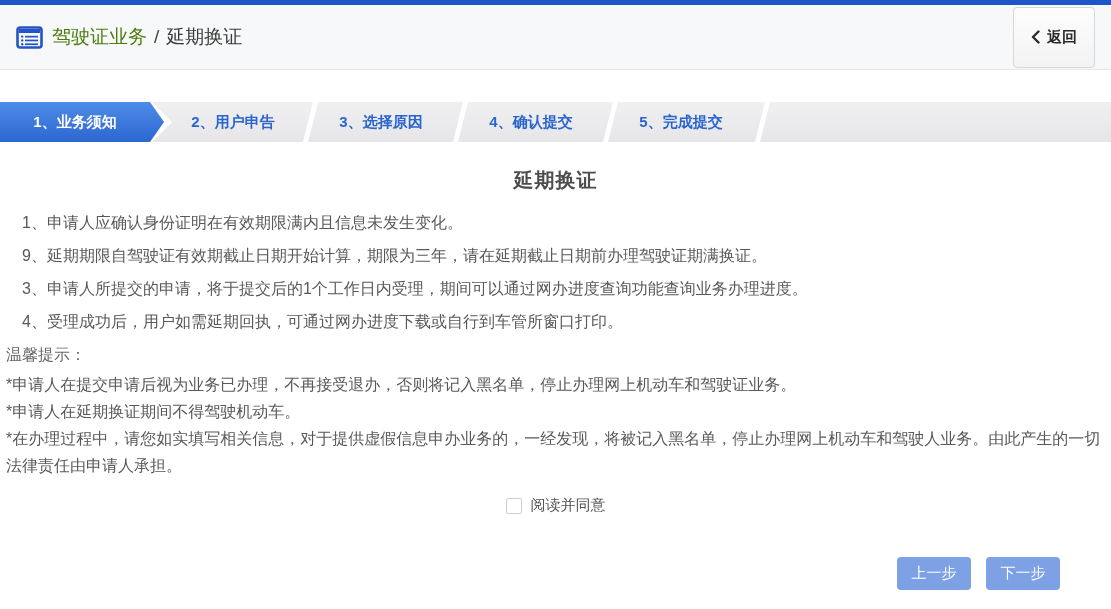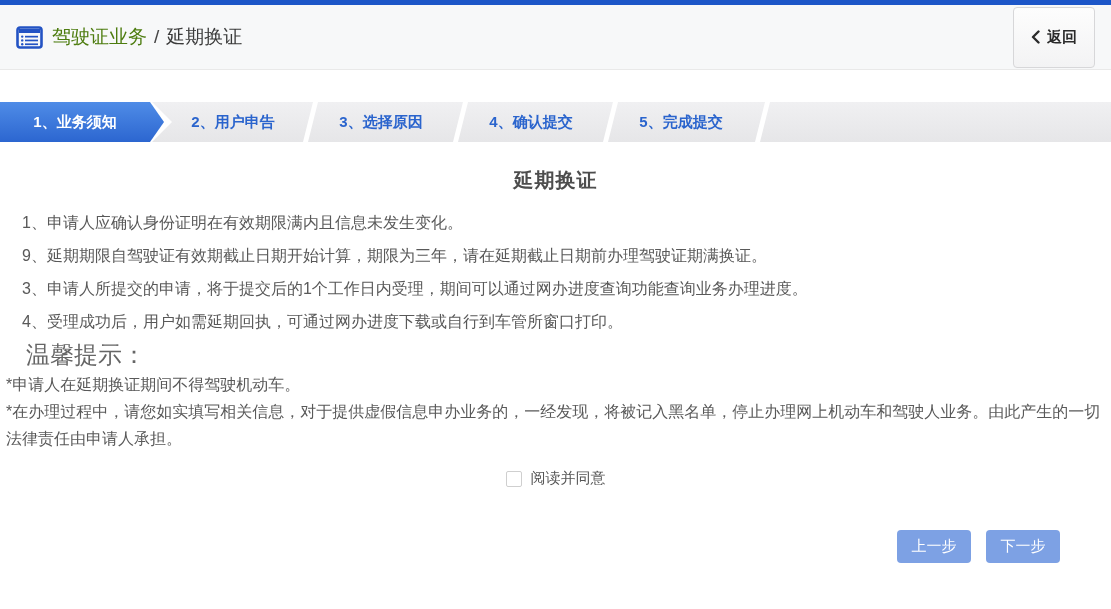--- a/index.html
+++ b/index.html
@@ -52,21 +52,21 @@
   }
   .lbl-2 { left: 158px; } .lbl-3 { left: 306px; } .lbl-4 { left: 456px; } .lbl-5 { left: 606px; }
 
   
   .page-title {
     text-align: center; font-size: 20px; font-weight: 700; color: #4d4d4d;
     margin-top: 25px; letter-spacing: 1px;
   }
   .notices { padding: 0 22px; margin-top: 12px; }
   .notices p { font-size: 16px; line-height: 33px; color: #595959; }
-  .tips-heading { padding: 0 6px; font-size: 24px; color: #666666; line-height: 33px; margin-left: 20px; }
+  .tips-heading { padding: 0 6px; font-size: 16px; color: #666666; line-height: 33px; }
   .tips { padding: 0 6px; }
   .tips p { font-size: 16px; line-height: 27px; color: #595959; }
 
   .agree-row {
     margin-top: 17px; display: flex; align-items: center; justify-content: center; gap: 9px;
   }
   .agree-row input[type="checkbox"] {
     appearance: none; -webkit-appearance: none;
     width: 16px; height: 16px; border: 1px solid #cfcfcf; border-radius: 2px;
     background: #ffffff; cursor: pointer; margin: 0;
@@ -129,20 +129,21 @@
 <div class="notices">
   <p>1、申请人应确认身份证明在有效期限满内且信息未发生变化。</p>
   <p>9、延期期限自驾驶证有效期截止日期开始计算，期限为三年，请在延期截止日期前办理驾驶证期满换证。</p>
   <p>3、申请人所提交的申请，将于提交后的1个工作日内受理，期间可以通过网办进度查询功能查询业务办理进度。</p>
   <p>4、受理成功后，用户如需延期回执，可通过网办进度下载或自行到车管所窗口打印。</p>
 </div>
 
 <div class="tips-heading">温馨提示：</div>
 
 <div class="tips">
+  <p>*申请人在提交申请后视为业务已办理，不再接受退办，否则将记入黑名单，停止办理网上机动车和驾驶证业务。</p>
   <p>*申请人在延期换证期间不得驾驶机动车。</p>
   <p>*在办理过程中，请您如实填写相关信息，对于提供虚假信息申办业务的，一经发现，将被记入黑名单，停止办理网上机动车和驾驶人业务。由此产生的一切法律责任由申请人承担。</p>
 </div>
 
 <div class="agree-row">
   <input type="checkbox" id="agree" style="">
   <label for="agree">阅读并同意</label>
 </div>
 
 <div class="footer-actions">

